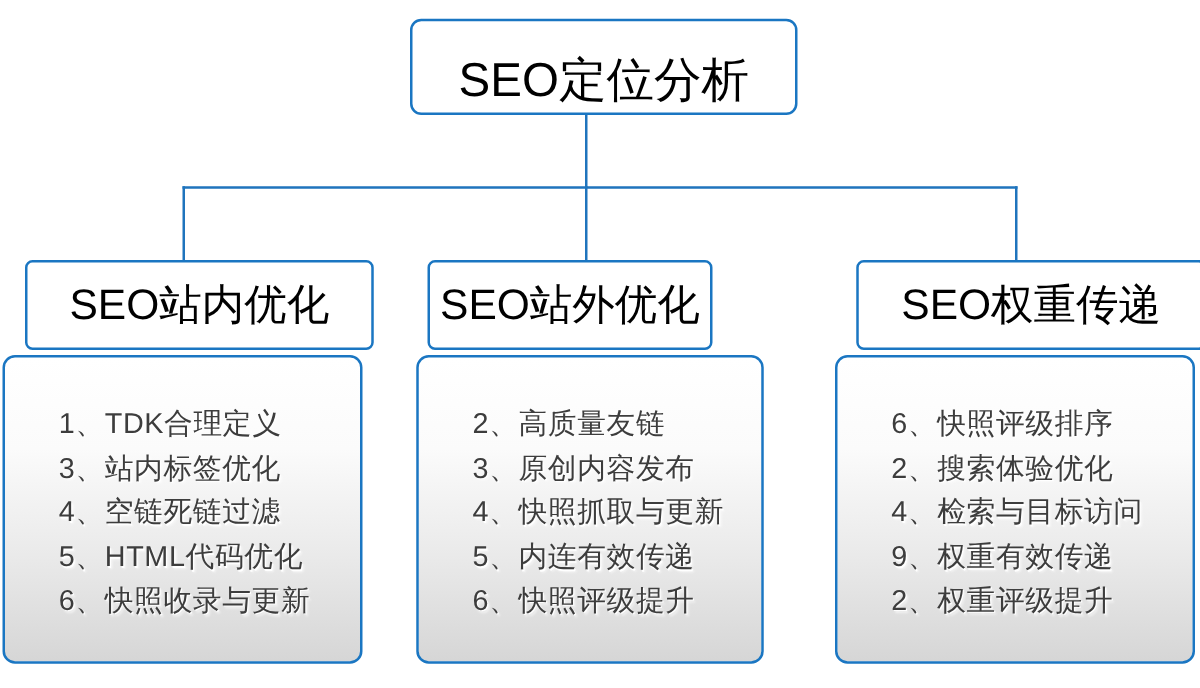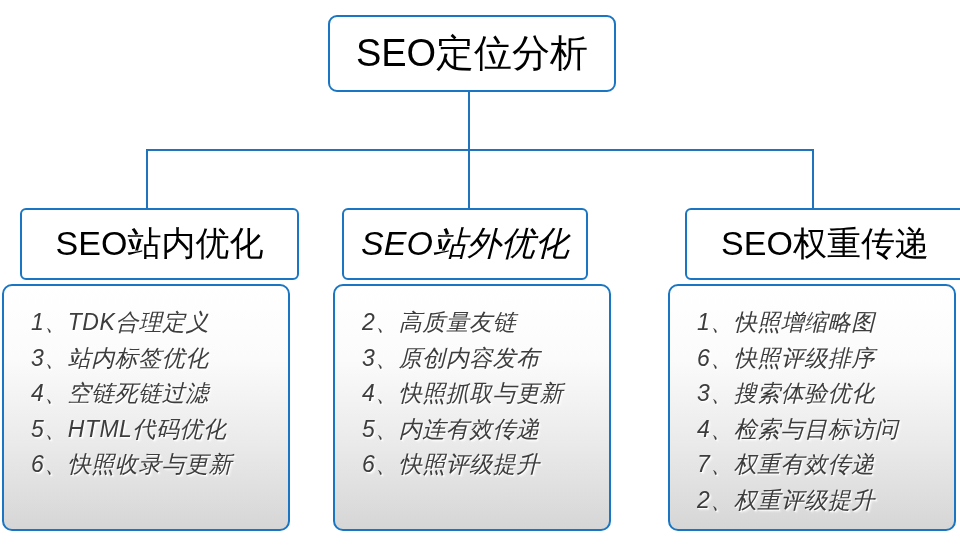--- a/index.html
+++ b/index.html
@@ -18,49 +18,49 @@
   .node{
     position:absolute;
     background:#fff;
     border:2px solid var(--blue);
     box-sizing:border-box;
     display:flex;align-items:center;justify-content:center;
     color:#000;
     white-space:nowrap;
   }
   .top-box{
-    left:328px;top:15px;width:288px;height:77px;
+    left:328px;top:15px;width:310px;height:77px;
     border-radius:9px;
     font-size:38px;
+    align-items:flex-end;
   }
   .hdr{
     top:208px;height:72px;
     border-radius:6px;
     font-size:34px;
     margin-left:12px;
   }
   .hdr1{left:8px;width:279px;}
-  .hdr2{left:330px;width:246px;font-style:italic;}
+  .hdr2{left:330px;width:228px;}
   .hdr3{left:673px;width:280px;}
   .listbox{
     position:absolute;
     top:284px;height:247px;
     border:2px solid var(--blue);
     border-radius:10px;
     box-sizing:border-box;
     background:linear-gradient(to bottom,#ffffff 0%,#fbfbfb 30%,#eaeaea 65%,#d6d6d6 100%);
   }
   .list1{left:2px;width:288px;}
   .list2{left:333px;width:278px;}
   .list3{left:668px;width:288px;}
   .listbox ul{
     list-style:none;
-    margin:0;
+    margin:16px;
     padding:19px 6px 0 27px;
-    font-style:italic;
   }
   .listbox li{
     font-size:23px;
     line-height:35.5px;
     color:var(--list-text);
     letter-spacing:0.5px;
     white-space:nowrap;
     text-shadow:1px 1px 0 rgba(255,255,255,0.95), 2px 2px 2px rgba(255,255,255,0.65);
   }
   .line{
@@ -113,22 +113,21 @@
       <li>2、高质量友链</li>
       <li>3、原创内容发布</li>
       <li>4、快照抓取与更新</li>
       <li>5、内连有效传递</li>
       <li>6、快照评级提升</li>
     </ul>
   </div>
 
   <div class="listbox list3">
     <ul>
-      <li>1、快照增缩略图</li>
       <li>6、快照评级排序</li>
-      <li>3、搜索体验优化</li>
+      <li>2、搜索体验优化</li>
       <li>4、检索与目标访问</li>
-      <li>7、权重有效传递</li>
+      <li>9、权重有效传递</li>
       <li>2、权重评级提升</li>
     </ul>
   </div>
 
 </div>
 
 </body></html>

